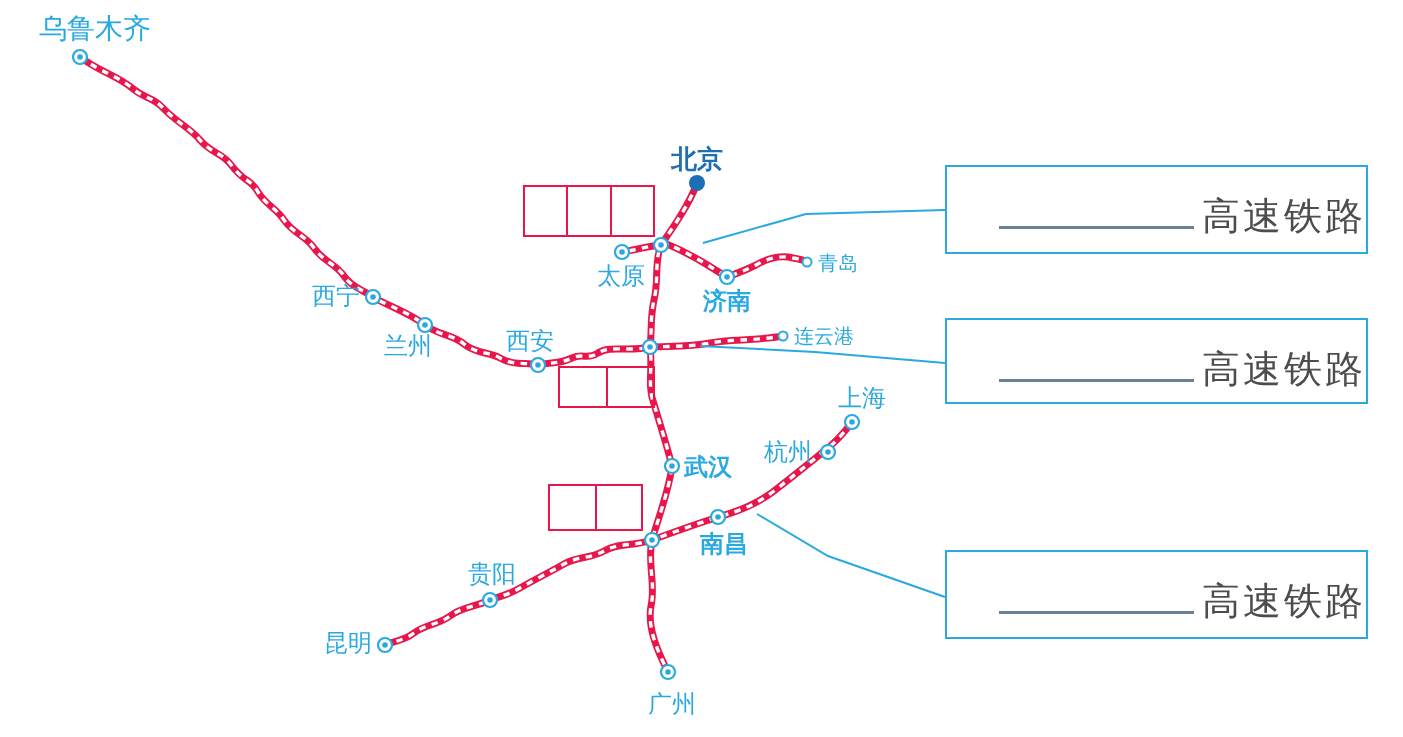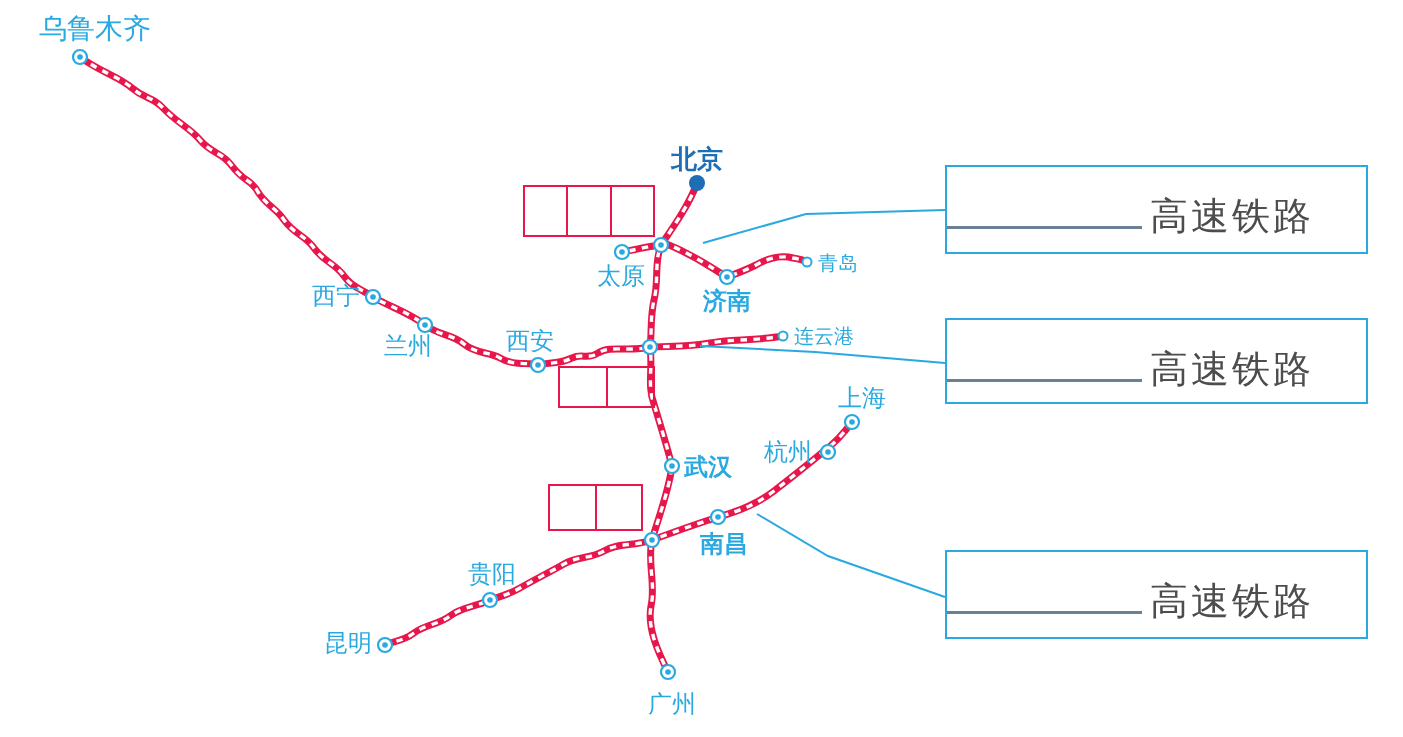--- a/index.html
+++ b/index.html
@@ -30,21 +30,21 @@
     position:absolute;display:flex;
     border:2.5px solid #e8174b;background:transparent;box-sizing:border-box;
   }
   .answer-cell{flex:1;}
   .answer-cell + .answer-cell{border-left:2.5px solid #e8174b;}
 
   
   .legend-box{
     position:absolute;box-sizing:border-box;
     border:2px solid #2aa9e0;background:#ffffff;
-    display:flex;align-items:baseline;justify-content:flex-start;
+    display:flex;align-items:baseline;justify-content:flex-end;
     padding-top:30px;
   }
   .legend-blank{
     width:195px;height:3px;background:#6b7f95;
     margin-right:8px;
   }
   .legend-label{
     font-size:38px;letter-spacing:3px;color:#4d4d4d;
     line-height:1;
   }

